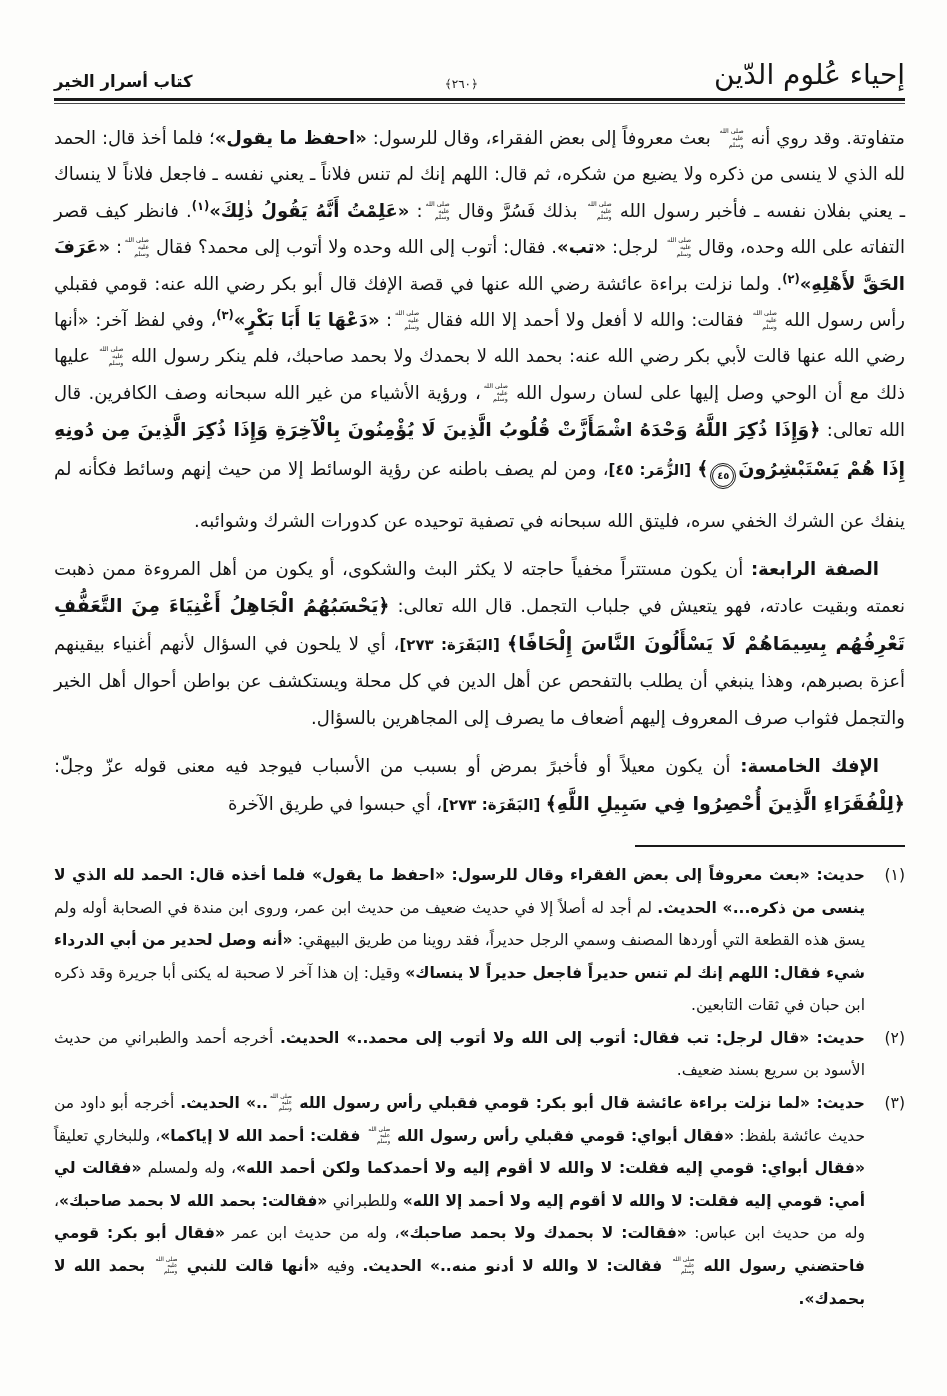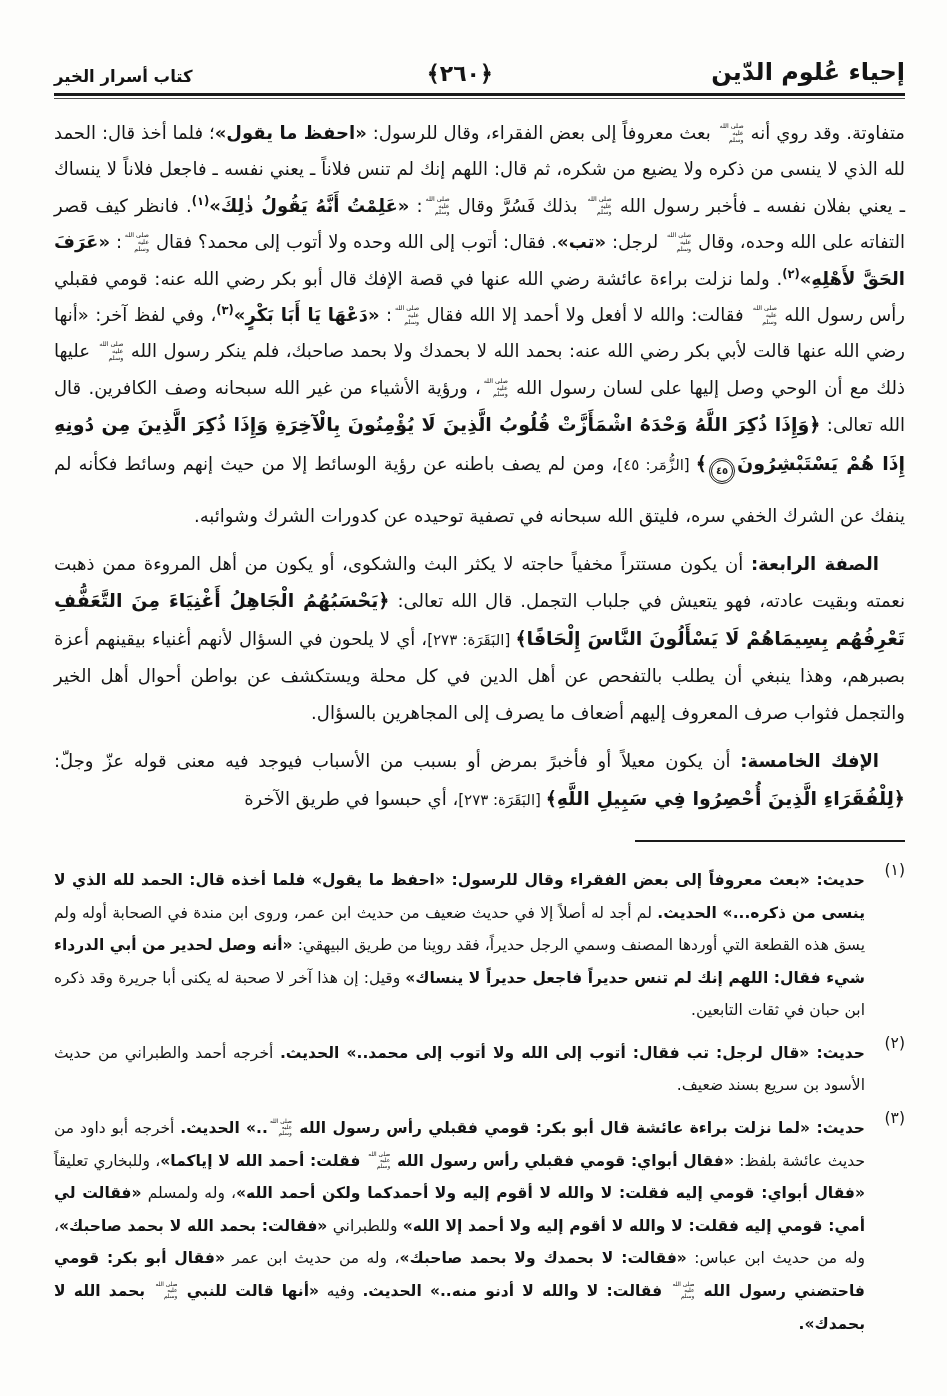--- a/index.html
+++ b/index.html
@@ -19,27 +19,27 @@
     direction: rtl;
   }
   
   .header {
     display: flex;
     justify-content: space-between;
     align-items: flex-end;
     padding: 58px 42px 0 54px;
   }
   .header .book-title {
-    font-size: 24px;
-    font-weight: bold;
+    font-size: 28px;
+    font-weight: normal;
     letter-spacing: 0;
   }
   .header .page-no {
-    font-size: 22px;
-    font-weight: bold;
+    font-size: 12px;
+    font-weight: normal;
     transform: translateX(8px);
   }
   .header .chapter-title {
     font-size: 16.5px;
     font-weight: bold;
   }
   .header-rule {
     margin: 7px 42px 0 54px;
     height: 2px;
     border-top: 3px solid #191919;
@@ -52,21 +52,21 @@
     line-height: 36.4px;
     text-align: justify;
   }
   .par { margin: 0; }
   .par.indent {
     margin-top: 12px;
     text-indent: 26px;
   }
   .b   { font-weight: bold; }
   .q   { font-weight: bold; font-size: 19px; }
-  .ref { font-weight: normal; font-size: 15px; }
+  .ref { font-weight: bold; font-size: 15px; }
   .sup {
     vertical-align: super;
     font-size: 11.5px;
     font-weight: bold;
     line-height: 0;
   }
   .saw {
     display: inline-block;
     width: 26px;
     height: 21px;
@@ -103,21 +103,21 @@
     padding: 12px 42px 0 54px;
     font-size: 15.5px;
     line-height: 32.6px;
     text-align: justify;
   }
   .footnote { display: flex; }
   .fn-marker {
     flex: 0 0 40px;
     white-space: nowrap;
   }
-  .fn-text { flex: 1; margin-top: 10px; }
+  .fn-text { flex: 1; }
   .fn-text .saw {
     width: 23px;
     height: 19px;
     font-size: 5.8px;
     line-height: 6.2px;
     vertical-align: -4px;
   }
 </style>
 </head>
 <body>

